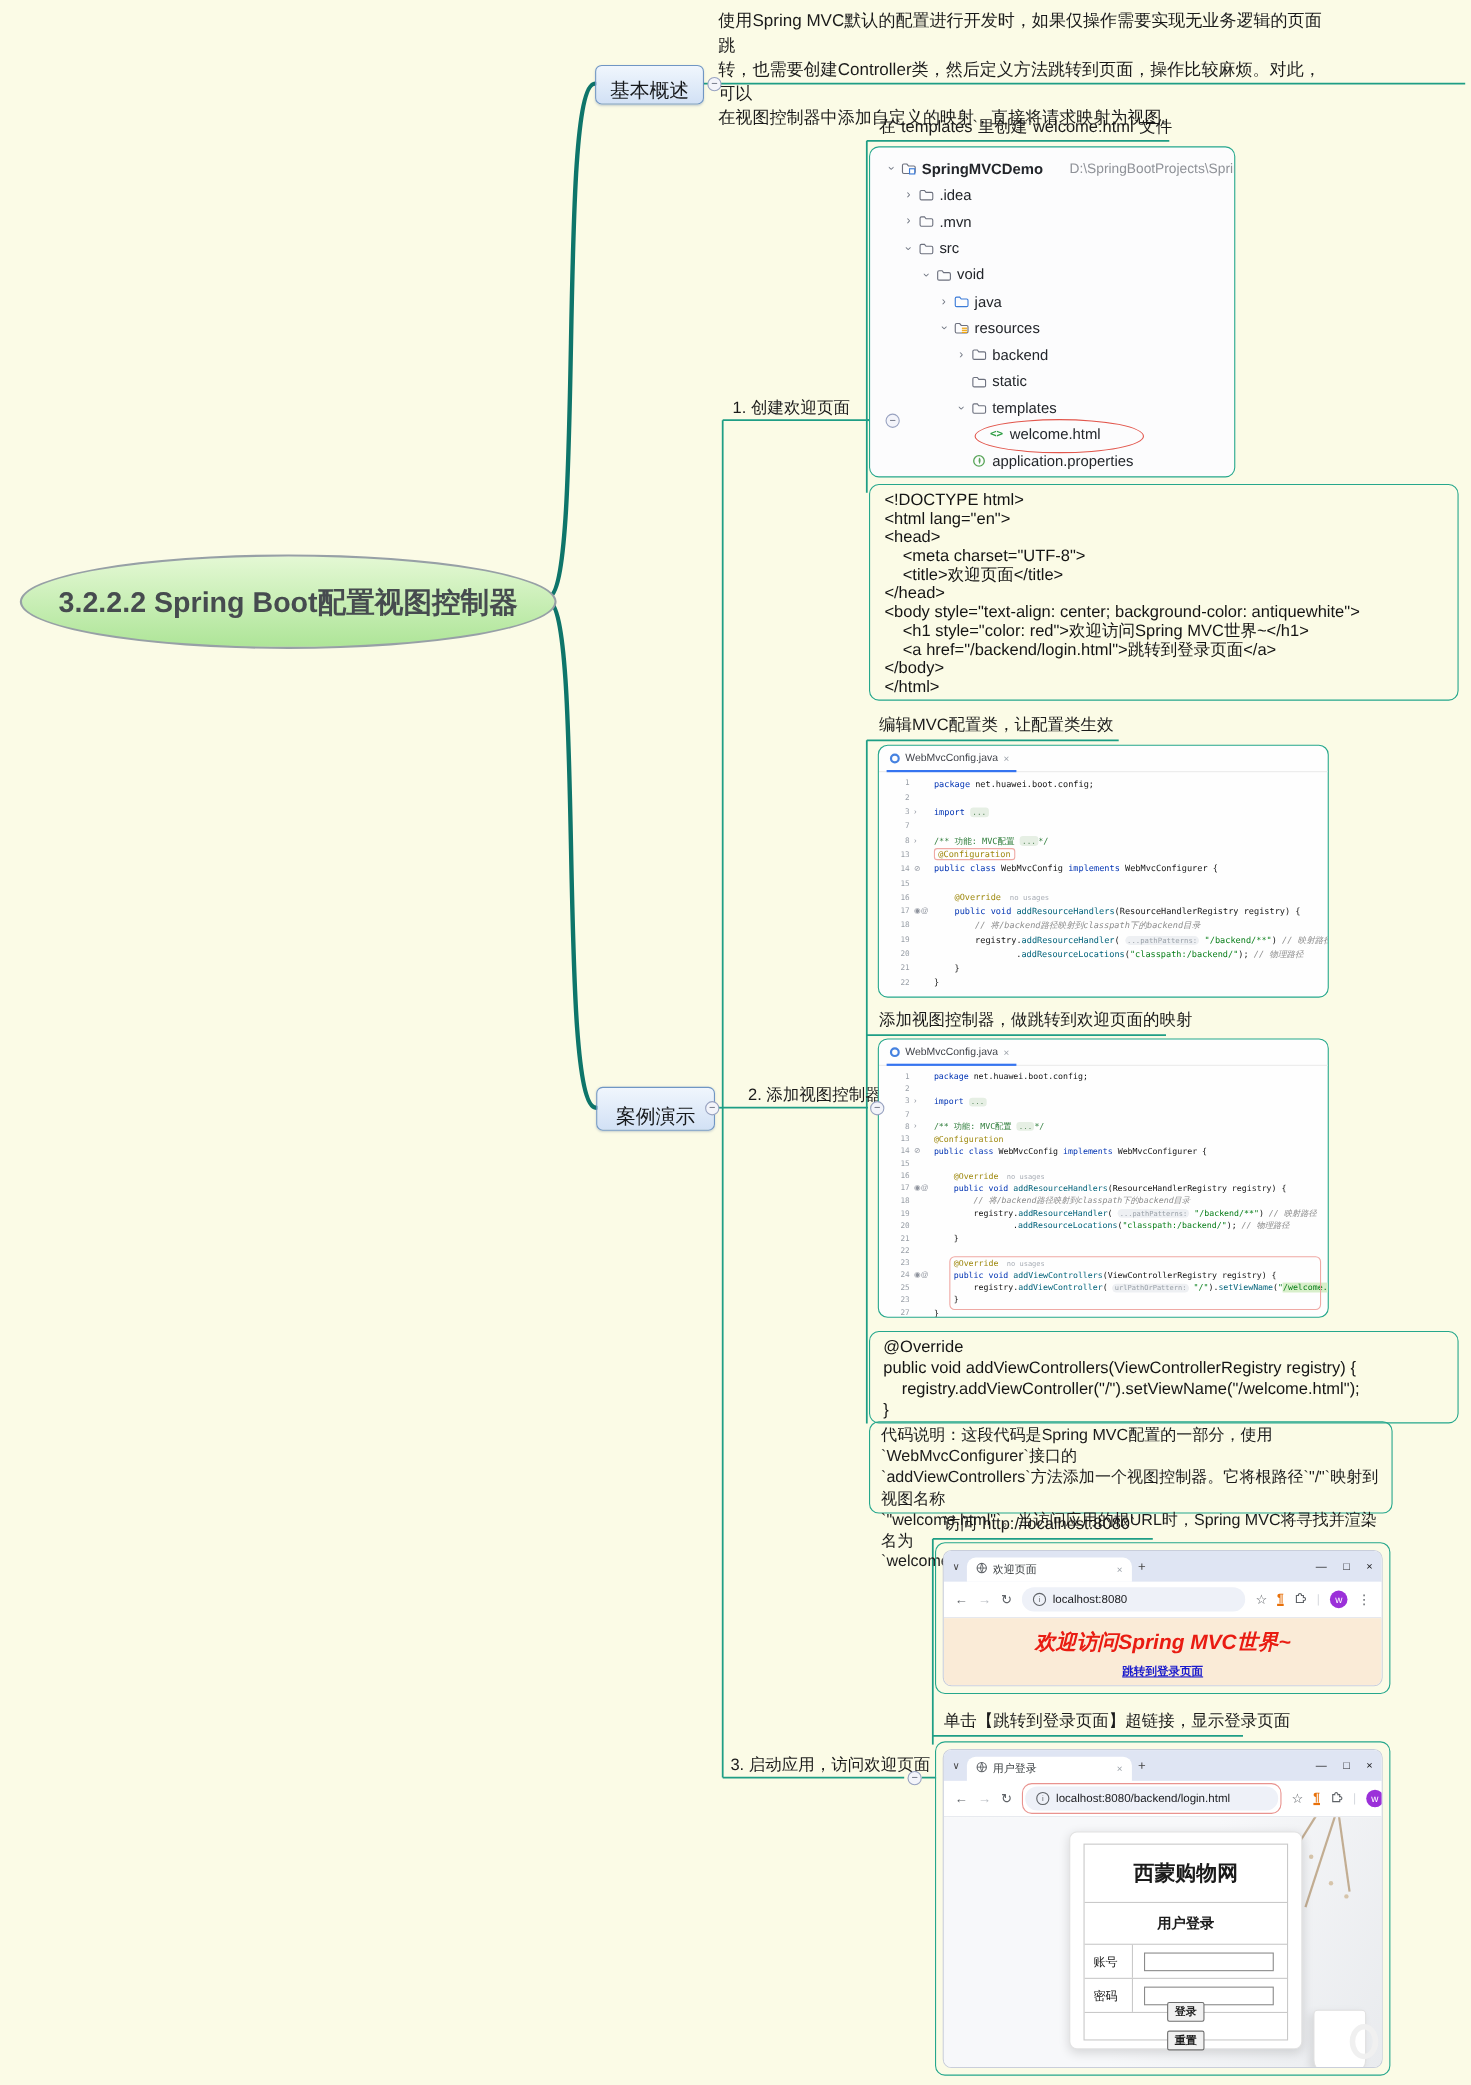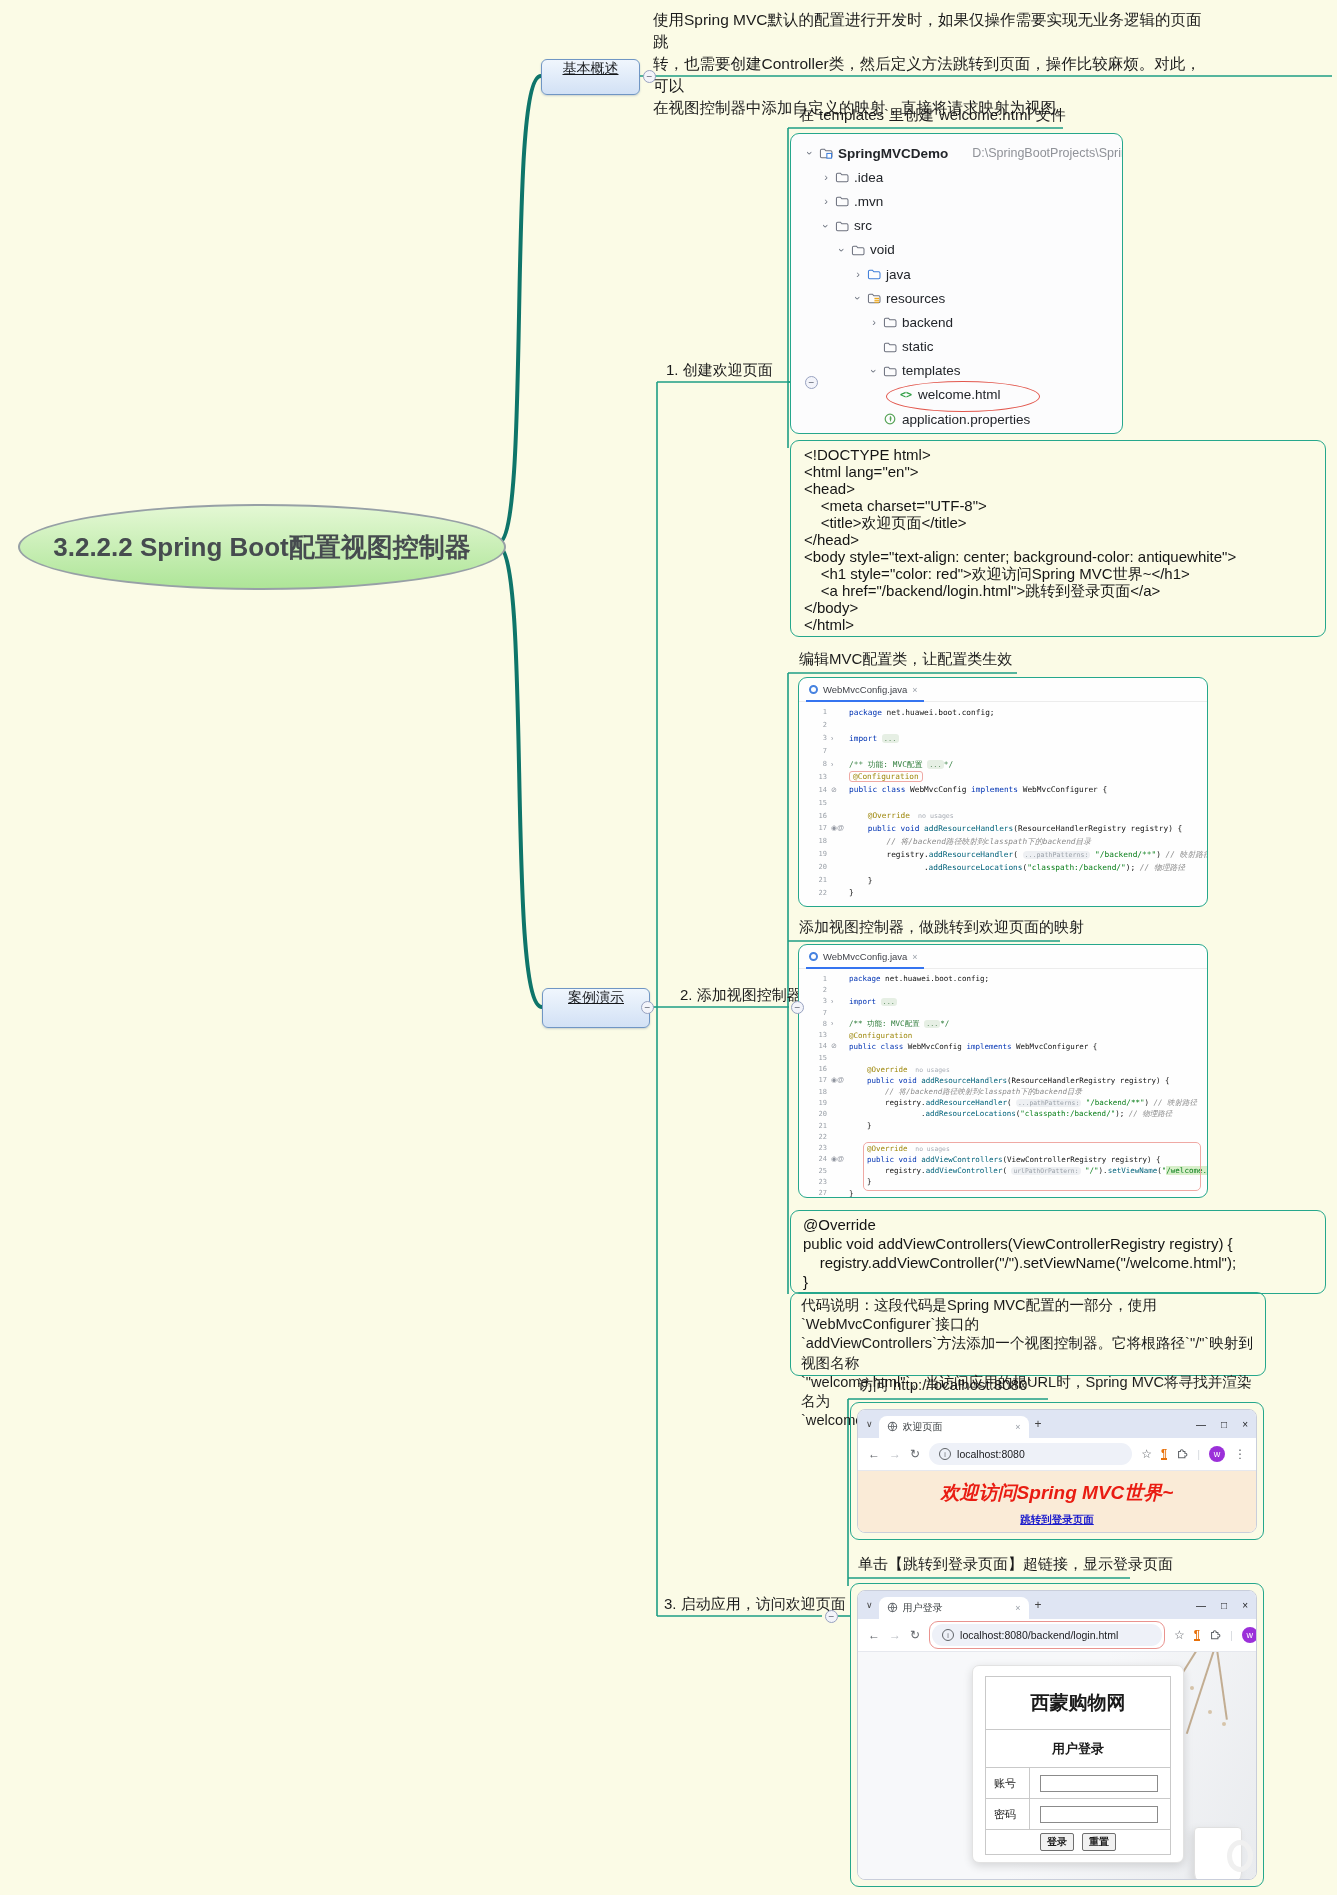--- a/index.html
+++ b/index.html
@@ -4,22 +4,22 @@
 <style>
   html,body{margin:0;padding:0;background:#FBFBE6;}
   .canvas{position:relative;width:1337px;height:1895px;background:#FBFBE6;
     font-family:"Liberation Sans",sans-serif;color:#1b1b1b;overflow:hidden;}
   .links{position:absolute;left:0;top:0;z-index:1;}
   
   .root-topic{position:absolute;left:18px;top:504px;width:484px;height:82px;border-radius:50%;
     border:2px solid #97a0a6;background:linear-gradient(#e4f8d4,#aee598);display:flex;align-items:center;
     justify-content:center;font-size:26px;font-weight:bold;color:#464b4f;z-index:2;}
   .nodebox{position:absolute;border:1.4px solid #7096c4;background:linear-gradient(#f0f6fd,#d2e1f5);
-    border-radius:6px;display:flex;align-items:flex-start;justify-content:center;font-size:14px;color:#16181b;
-    z-index:2;box-shadow:0 1px 2px rgba(60,90,140,.25);text-decoration:underline;}
+    border-radius:6px;display:flex;align-items:flex-end;justify-content:center;font-size:18px;color:#16181b;
+    z-index:2;box-shadow:0 1px 2px rgba(60,90,140,.25);}
   #node-overview{left:541px;top:59px;width:97px;height:34px;}
   #node-demo{left:542px;top:988px;width:106px;height:38px;}
   .badge{position:absolute;width:13px;height:13px;border-radius:50%;background:#f3f4fa;border:1px solid #98a2c0;
     color:#5a6170;font-size:10px;line-height:11px;text-align:center;z-index:5;box-sizing:border-box;}
   .para{position:absolute;left:653px;top:9px;width:560px;font-size:15.5px;line-height:22px;z-index:2;white-space:pre-wrap;}
   .steplabel{position:absolute;font-size:15px;z-index:2;white-space:nowrap;}
   .caption{position:absolute;font-size:15px;z-index:2;white-space:nowrap;}
   
   .frame{position:absolute;border:1.6px solid #25A78C;border-radius:9px;z-index:2;box-sizing:border-box;}
   .fill{background:#fdfdfe;}
@@ -99,21 +99,21 @@
   .card{position:absolute;left:114px;top:13px;width:210px;height:196px;background:#fff;border:1px solid #e2e2e2;
     border-radius:7px;box-shadow:0 3px 10px rgba(0,0,0,.14);z-index:2;}
   .ltable{position:absolute;left:12px;top:10px;width:184px;border:1px solid #c9c9c9;}
   .lrow{display:flex;align-items:center;border-top:1px solid #c9c9c9;}
   .lrow:first-child{border-top:none;}
   .ltitle{height:52px;justify-content:center;font-size:19px;font-weight:bold;}
   .lsub{height:37px;justify-content:center;font-size:13px;font-weight:bold;}
   .lfield{height:30px;}
   .llabel{width:44px;padding-left:8px;font-size:11px;border-right:1px solid #c9c9c9;align-self:stretch;display:flex;align-items:center;box-sizing:border-box;}
   .linput{margin-left:10px;width:116px;height:15px;border:1px solid #8b8b8b;background:#fff;}
-  .lbtns{height:24px;justify-content:center;gap:8px;}
+  .lbtns{height:24px;justify-content:center;gap:8px;flex-direction:column;}
   .btn{font-size:10px;font-weight:bold;border:1px solid #6f6f6f;background:#f1f1f1;padding:1px 6px;border-radius:2px;}
 </style>
 </head>
 <body>
 
 <div class="canvas">
 
   <svg class="links" width="1337" height="1895">
     <path d="M 498 543 C 532 543 506 76 541 76" stroke="#0E756A" stroke-width="4" fill="none" stroke-linecap="round"></path>
     <path d="M 498 546 C 532 549 506 1007 542 1007" stroke="#0E756A" stroke-width="4" fill="none" stroke-linecap="round"></path>

